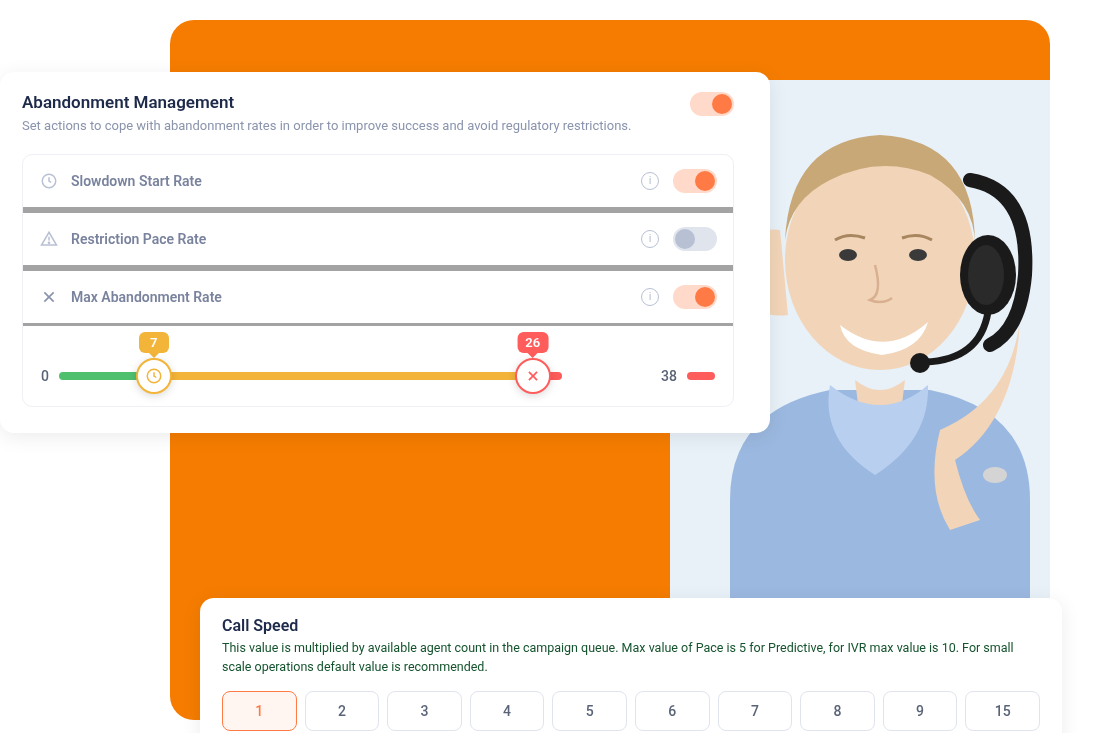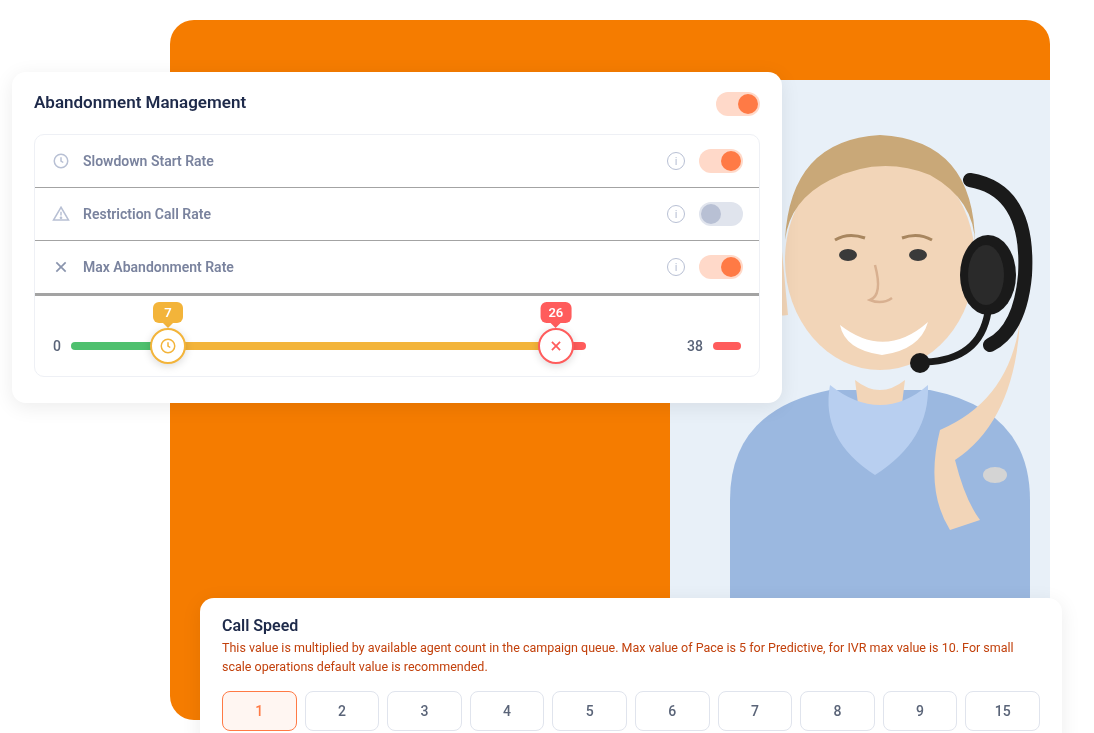--- a/index.html
+++ b/index.html
@@ -36,24 +36,24 @@
   .agent-svg { width: 100%; height: 100%; }
 
   .card {
     position: absolute;
     background: #fff;
     border-radius: 14px;
     box-shadow: 0 4px 20px rgba(0,0,0,0.08);
   }
 
   .abandon-card {
-    left: 12px;
+    left: 0;
     top: 72px;
     width: 770px;
-    padding: 20px 22px 26px 22px;
+    padding: 20px 36px 26px 22px;
   }
 
   .abandon-header {
     display: flex;
     justify-content: space-between;
     align-items: flex-start;
     margin-bottom: 18px;
   }
   .abandon-title {
     font-size: 17px;
@@ -89,21 +89,21 @@
 
   .settings-box {
     border: 1px solid #eef0f5;
     border-radius: 10px;
     overflow: hidden;
   }
   .setting-row {
     display: flex;
     align-items: center;
     padding: 14px 16px;
-    border-bottom: 1px solid #a3a3a3;
+    border-bottom: 6px solid #a3a3a3;
   }
   .setting-row:last-of-type { border-bottom: 1px solid #eef0f5; }
   .row-icon {
     width: 20px;
     height: 20px;
     margin-right: 12px;
     flex-shrink: 0;
     display: flex;
     align-items: center;
     justify-content: center;
@@ -215,21 +215,21 @@
     margin-top: 28px;
   }
   .speed-title {
     font-size: 16px;
     font-weight: 600;
     color: #1e2a4a;
     margin-bottom: 4px;
   }
   .speed-sub {
     font-size: 12.5px;
-    color: #c2410c;
+    color: #14532d;
     line-height: 1.5;
     margin-bottom: 14px;
   }
   .speed-options {
     display: flex;
     gap: 8px;
   }
   .speed-btn {
     flex: 1;
     height: 40px;
@@ -277,20 +277,21 @@
       <circle cx="250" cy="283" r="10" fill="#1a1a1a"></circle>
       <ellipse cx="325" cy="395" rx="12" ry="8" fill="#d4d4d4"></ellipse>
     </svg>
   </div>
 </div>
 
 <div class="card abandon-card">
   <div class="abandon-header">
     <div>
       <div class="abandon-title">Abandonment Management</div>
+      <div class="abandon-sub">Set actions to cope with abandonment rates in order to improve success and avoid regulatory restrictions.</div>
     </div>
     <div class="toggle on">
         <div class="knob"></div>
       </div>
   </div>
 
   <div class="settings-box">
 
     <div class="setting-row">
       <span class="row-icon">
@@ -307,21 +308,21 @@
     </div>
 
     <div class="setting-row">
       <span class="row-icon">
         <svg width="18" height="18" viewBox="0 0 24 24" fill="none" stroke="#b8c0d4" stroke-width="2">
             <path d="M12 3 L22 20 H2 Z"></path>
             <line x1="12" y1="9" x2="12" y2="14"></line>
             <circle cx="12" cy="17" r="0.8" fill="#b8c0d4"></circle>
           </svg>
       </span>
-      <span class="row-label">Restriction Call Rate</span>
+      <span class="row-label">Restriction Pace Rate</span>
       <span class="info-icon">i</span>
       <div class="toggle off">
           <div class="knob"></div>
         </div>
     </div>
 
     <div class="setting-row" style="border-bottom:3px solid #a3a3a3">
       <span class="row-icon">
         <svg width="16" height="16" viewBox="0 0 24 24" fill="none" stroke="#8a94ad" stroke-width="2.5">
             <line x1="5" y1="5" x2="19" y2="19"></line>

